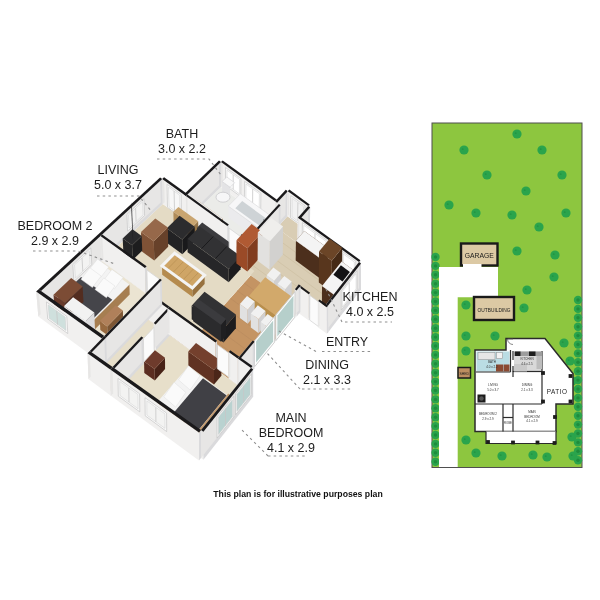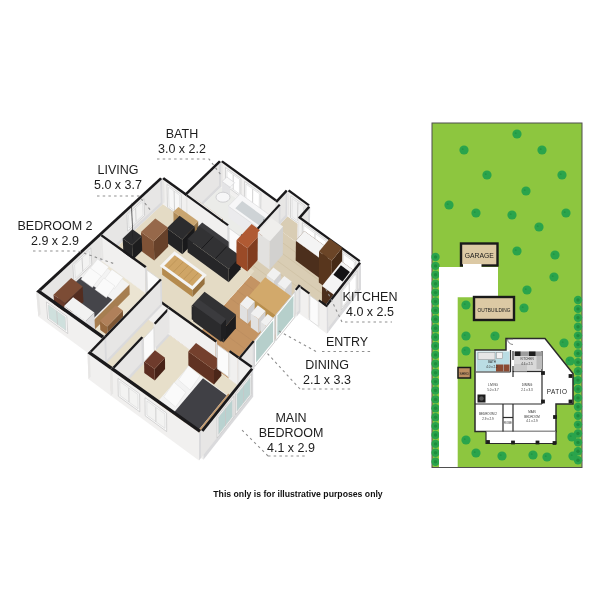--- a/index.html
+++ b/index.html
@@ -755,13 +755,13 @@
 <div class="lab" style="left:-10px;top:219px;width:130px">BEDROOM 2<br>2.9 x 2.9</div>
 
 <div class="lab" style="left:305px;top:290px;width:130px">KITCHEN<br>4.0 x 2.5</div>
 
 <div class="lab" style="left:282px;top:335px;width:130px">ENTRY</div>
 
 <div class="lab" style="left:262px;top:358px;width:130px">DINING<br>2.1 x 3.3</div>
 
 <div class="lab" style="left:226px;top:411px;width:130px">MAIN<br>BEDROOM<br>4.1 x 2.9</div>
 
-<div style="position:absolute;left:148px;top:489px;width:300px;text-align:center;font-weight:bold;font-size:8.7px;color:#111">This only is for illustrative purposes only</div>
+<div style="position:absolute;left:148px;top:489px;width:300px;text-align:center;font-weight:bold;font-size:8.7px;color:#111">This plan is for illustrative purposes plan</div>
   </div>
 </body></html>

